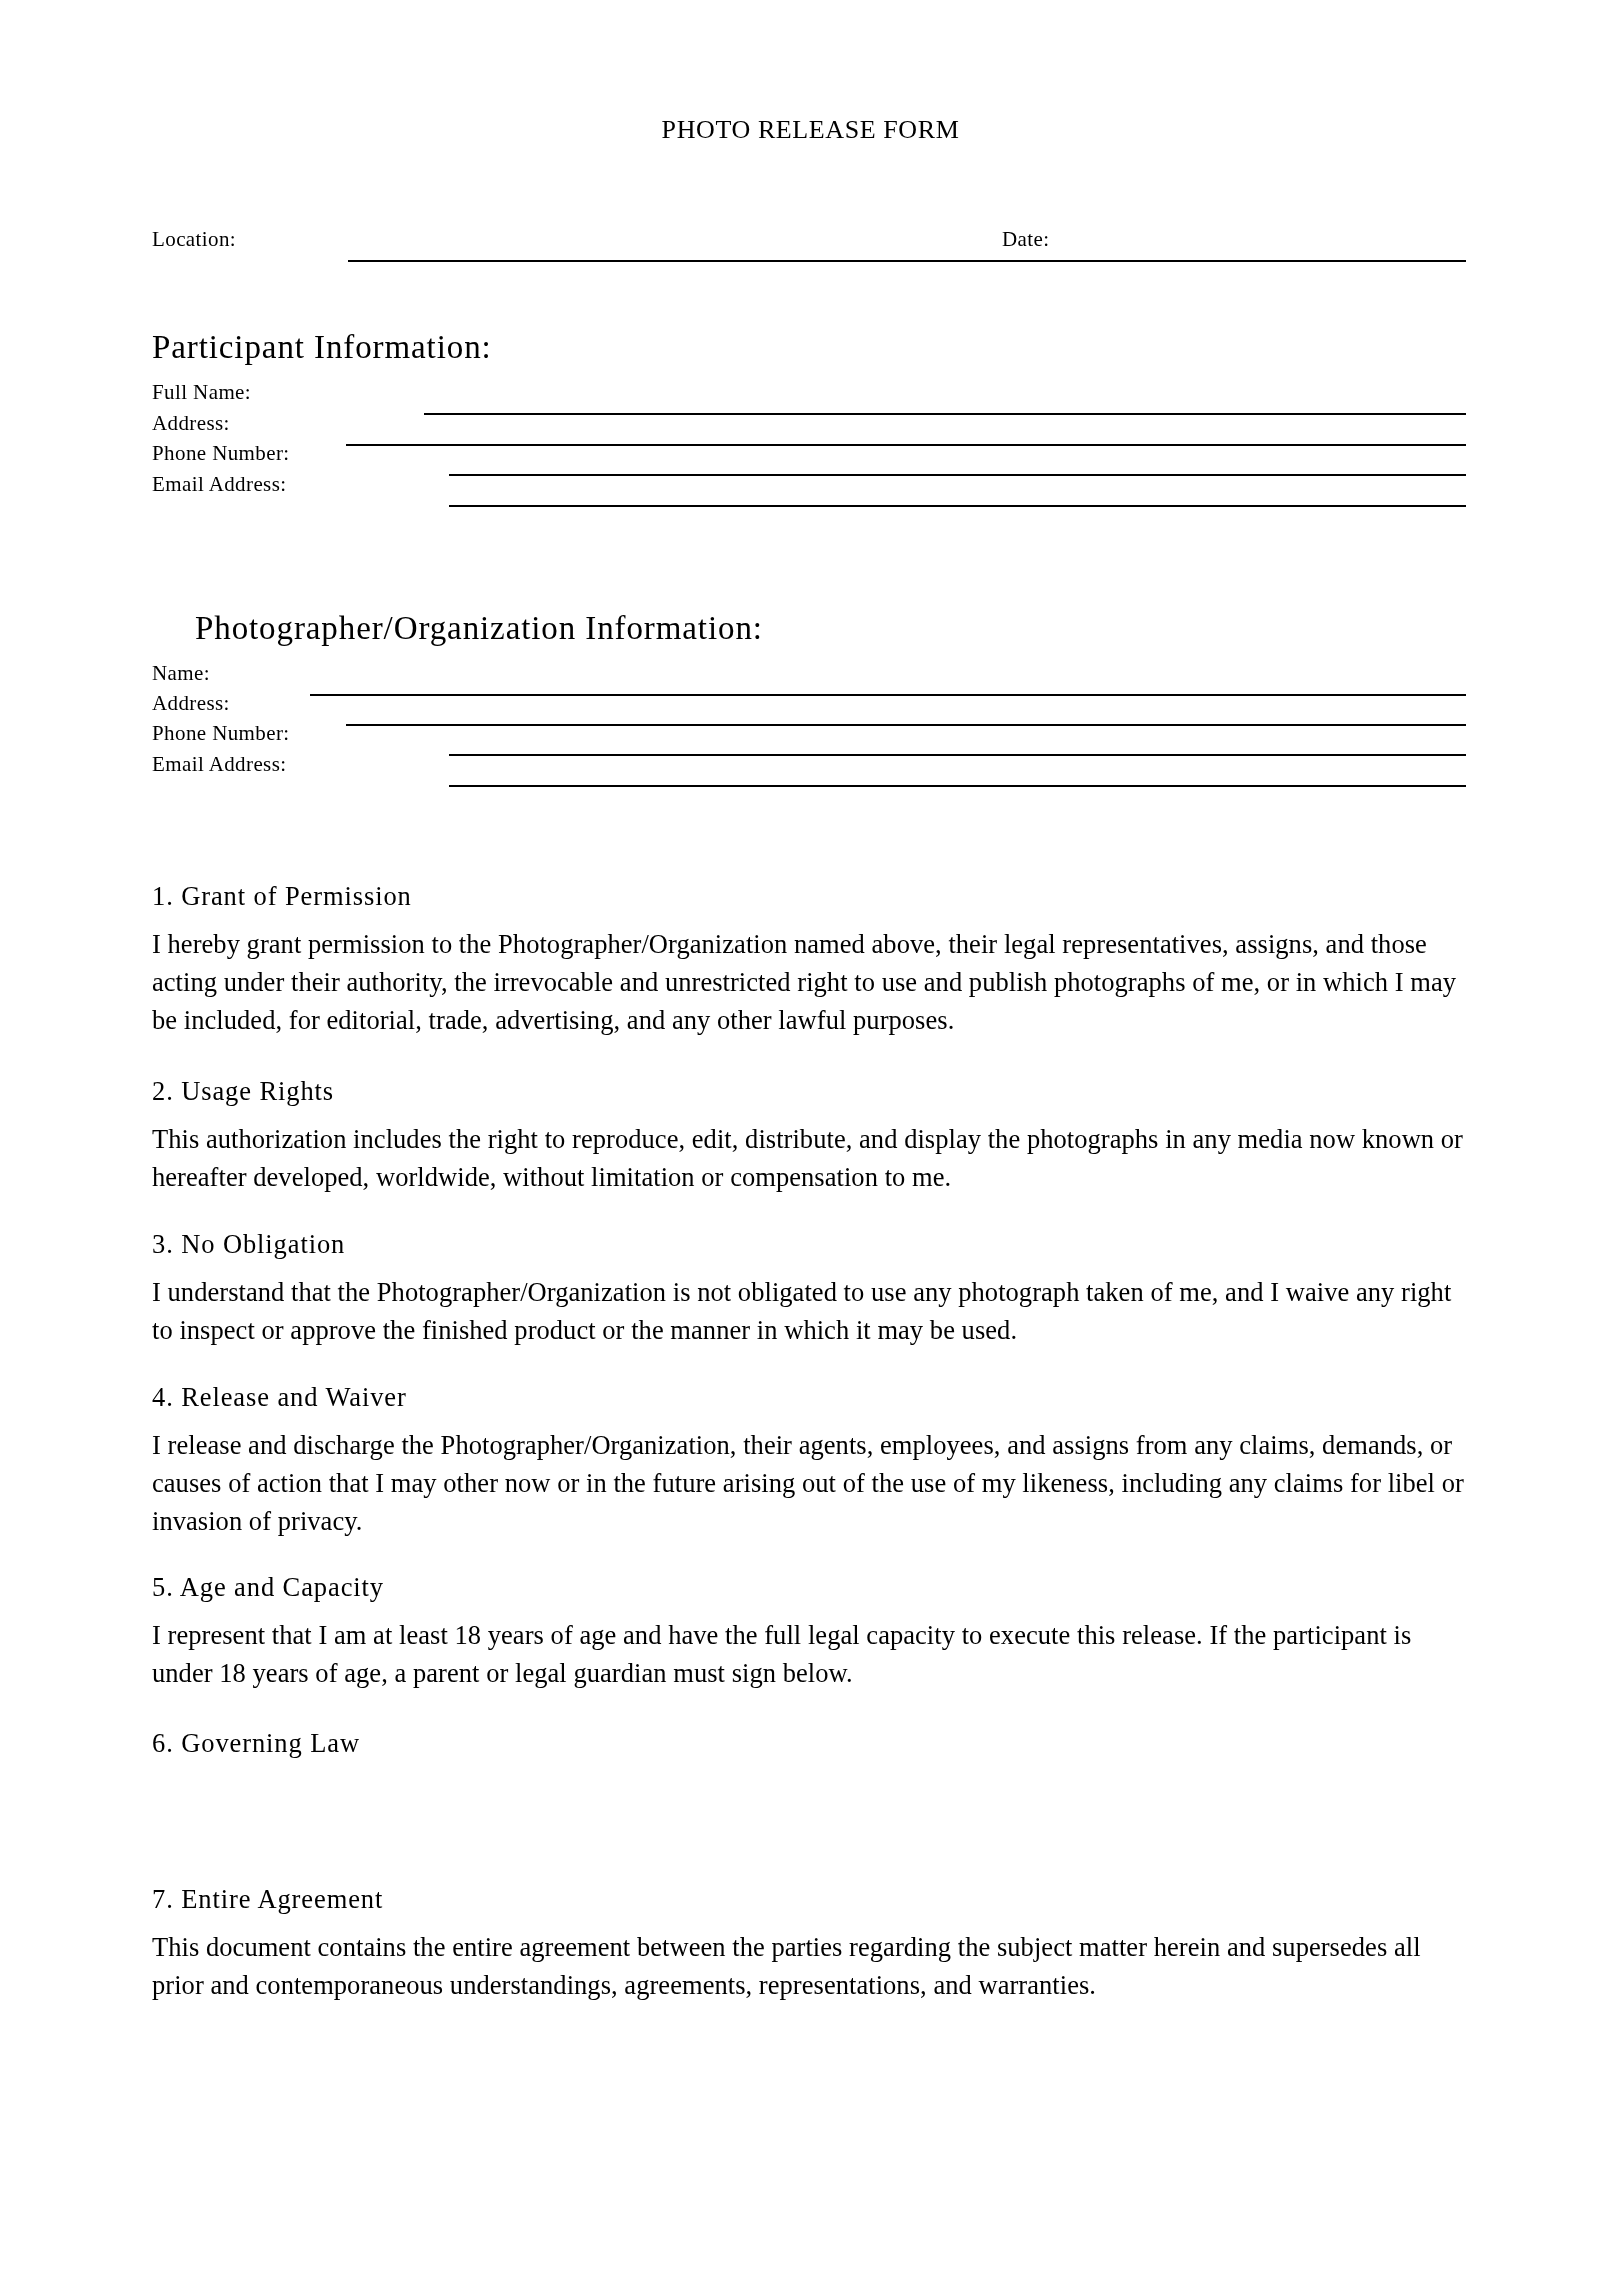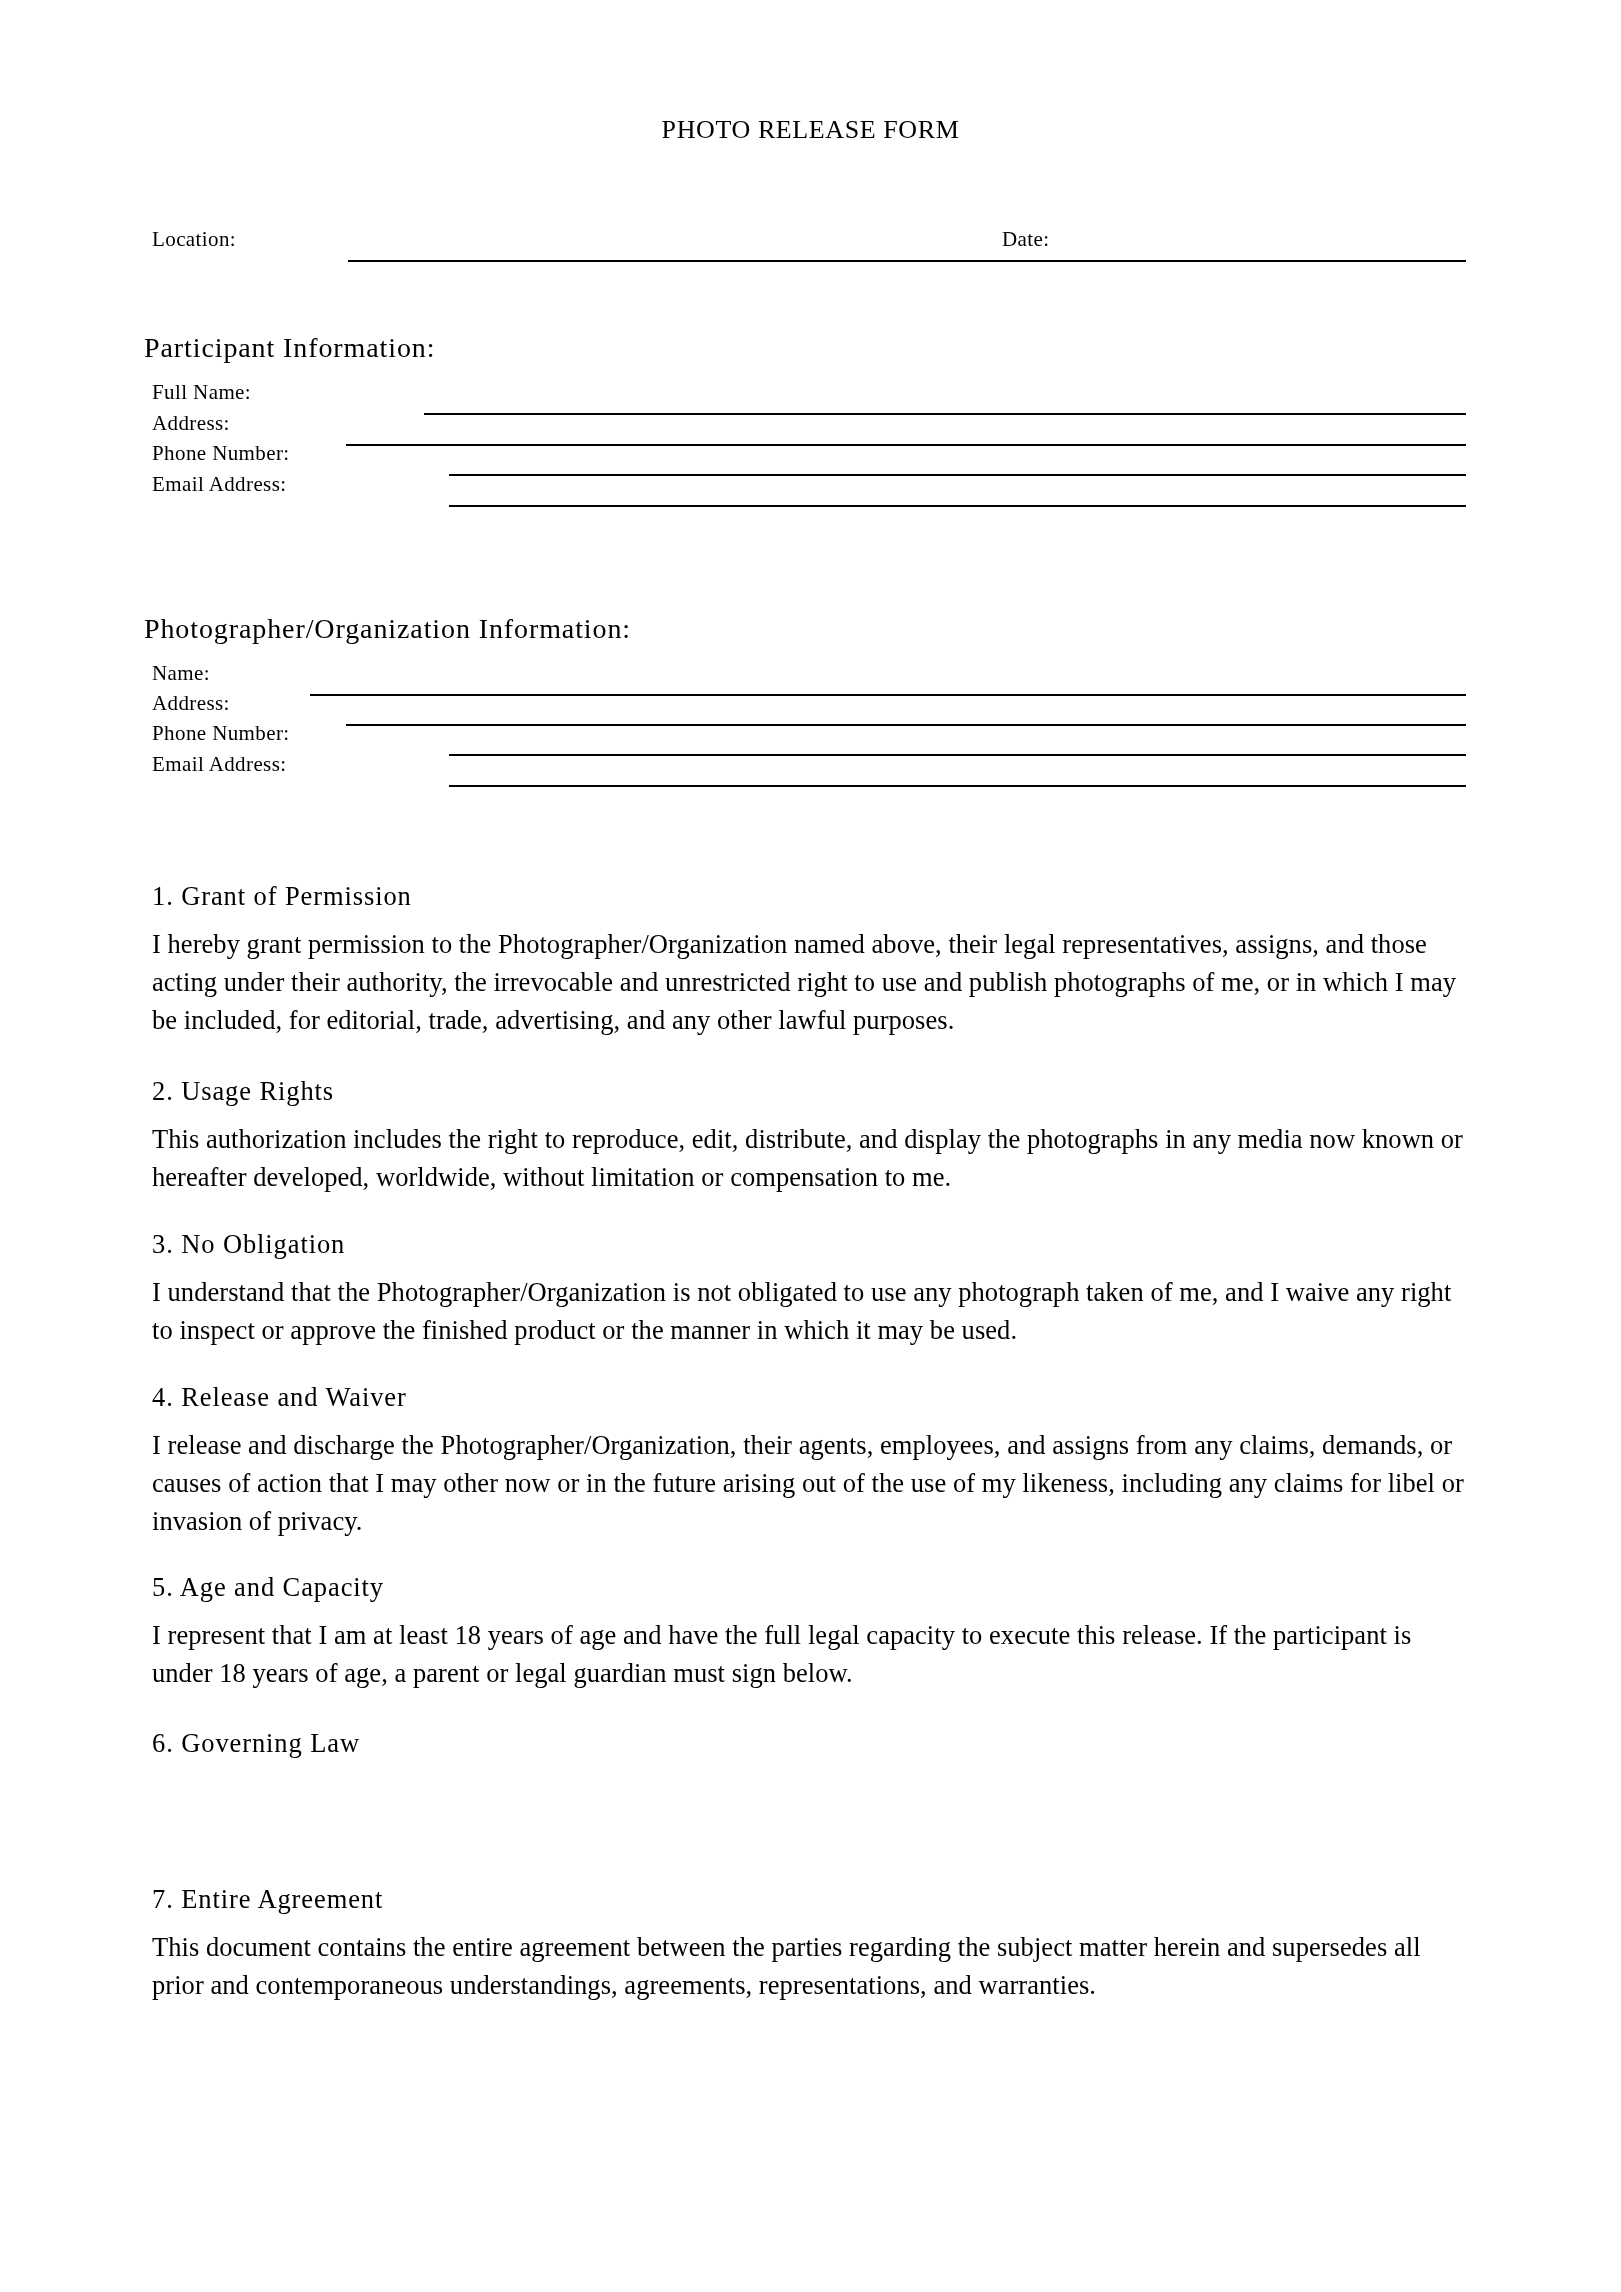--- a/index.html
+++ b/index.html
@@ -82,22 +82,22 @@
     width: 1318px;
     font-size: 26.5px;
     line-height: 38px;
     text-align: left;
     letter-spacing: 0.05px;
   }
 
   
   .group-heading {
     position: absolute;
-    left: 144px;
-    font-size: 28px;
+    left: 152px;
+    font-size: 33px;
     letter-spacing: 0.9px;
     line-height: 33px;
     white-space: nowrap;
   }
 </style>
 </head>
 <body>
 
 <div class="page">
 
@@ -124,21 +124,21 @@
   <div class="form-row" style="top:437px;">
     <span class="form-label">Phone Number:</span>
     <span class="form-rule" style="left:297px; right:3.9px;"></span>
   </div>
 
   <div class="form-row" style="top:468px;">
     <span class="form-label">Email Address:</span>
     <span class="form-rule" style="left:297px; right:3.9px;"></span>
   </div>
 
-  <div class="group-heading" style="top:612px;">Photographer/Organization Information:</div>
+  <div class="group-heading" style="top:612px;margin-left:43px;">Photographer/Organization Information:</div>
 
   <div class="form-row" style="top:657px;">
     <span class="form-label">Name:</span>
     <span class="form-rule" style="left:158px; right:3.9px;"></span>
   </div>
 
   <div class="form-row" style="top:687px;">
     <span class="form-label">Address:</span>
     <span class="form-rule" style="left:194px; right:3.9px;"></span>
   </div>

